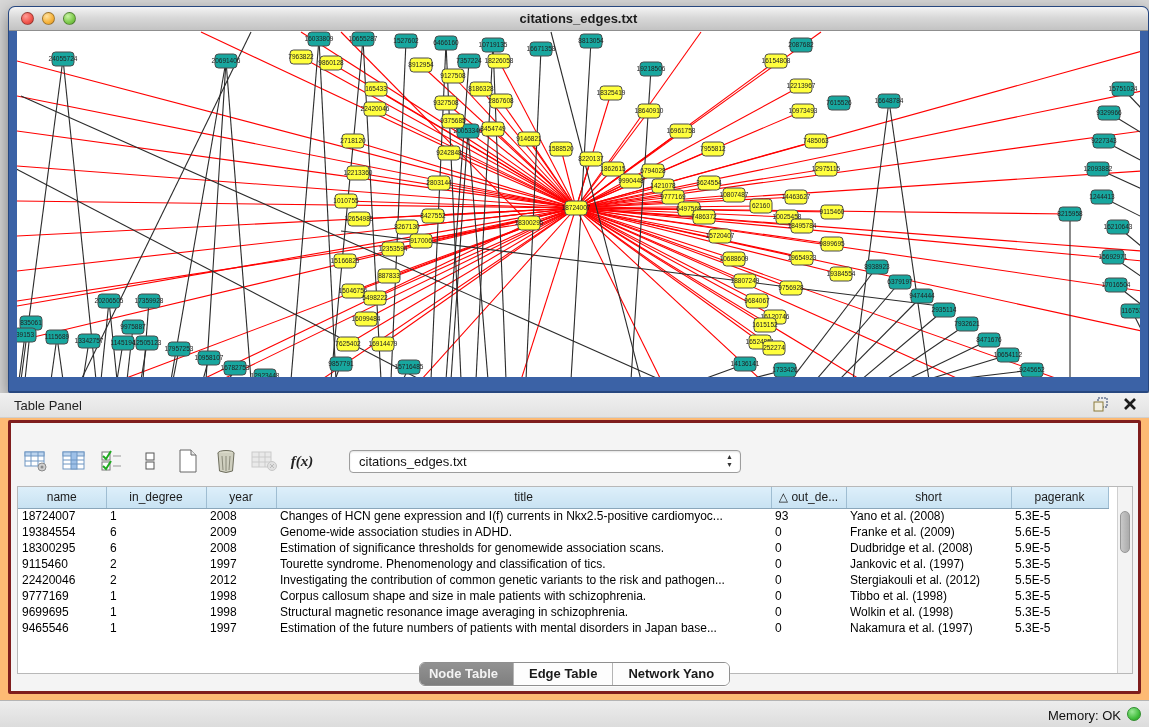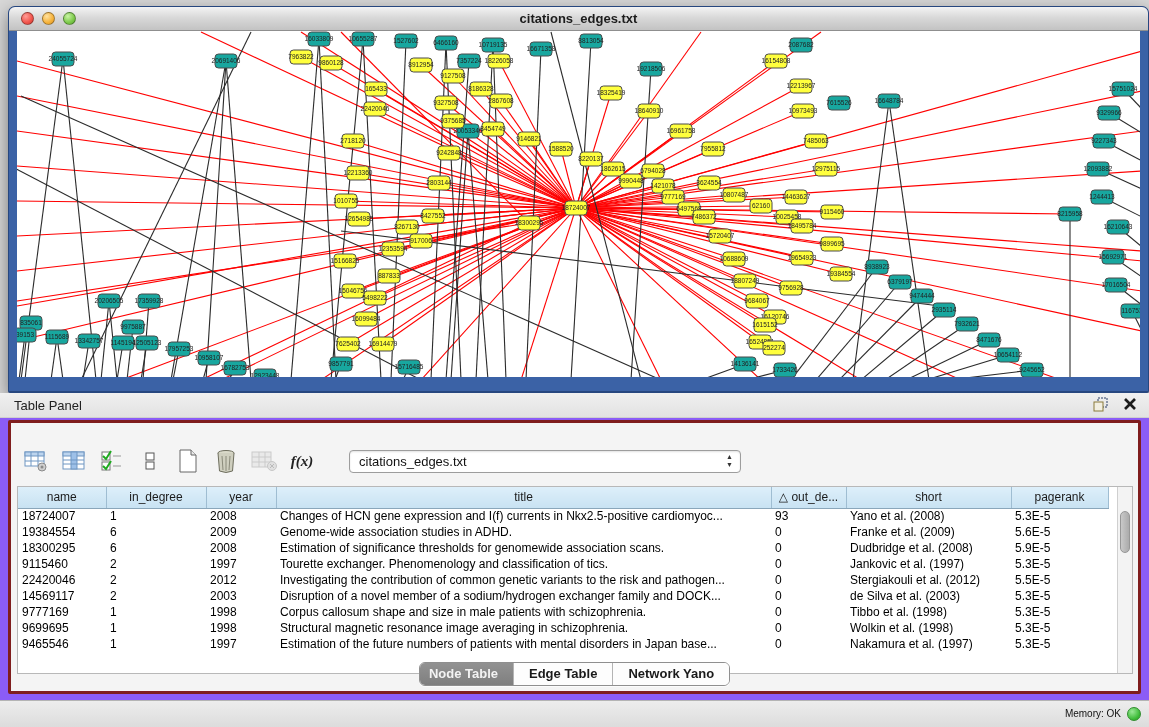--- a/index.html
+++ b/index.html
@@ -19,21 +19,21 @@
   .light { width:13px; height:13px; border-radius:50%; border:1px solid rgba(0,0,0,.35); }
   .light.red   { background:radial-gradient(circle at 35% 30%, #ff9d97, #f1544b 60%, #c93a31); }
   .light.yel   { background:radial-gradient(circle at 35% 30%, #ffe2a0, #f6b23a 60%, #d2922a); }
   .light.grn   { background:radial-gradient(circle at 35% 30%, #c9f3a4, #7cc94a 60%, #5aa531); }
   .net-canvas { position:absolute; left:8px; right:8px; top:24px; bottom:14px;
     background:#ffffff; overflow:hidden; }
   .net-canvas svg { display:block; }
 
   
   .table-panel { position:absolute; left:0; top:393px; width:1149px; height:307px;
-    background:#8b5cf6; }
+    background:#fdba74; }
   .panel-header { position:absolute; left:0; top:0; right:0; height:25px;
     background:linear-gradient(#f0f0f0,#e2e2e2); border-bottom:1px solid #cfcfcf; }
   .panel-title { position:absolute; left:14px; top:5px; font-size:13px; color:#222; }
   .panel-header-icons { position:absolute; right:12px; top:3px; display:flex; gap:14px; align-items:center; }
   .panel-body { position:absolute; left:8px; right:8px; top:27px; bottom:6px;
     background:#f4f4f4; border:3px solid #7f1d1d; border-radius:2px; }
 
   .toolbar { position:absolute; left:6px; top:20px; right:6px; height:36px;
     display:flex; align-items:center; gap:12px; padding-left:6px; }
   .tb-icon { width:26px; height:26px; display:flex; align-items:center;
@@ -67,21 +67,21 @@
   .seg { display:flex; border:1px solid #8f8f8f; border-radius:6px; overflow:hidden;
     background:#fff; box-shadow:0 1px 1px rgba(255,255,255,.8); }
   .seg-tab { padding:3px 15px 4px; font-size:13px; font-weight:bold; color:#1a1a1a;
     background:#fdfdfd; border-right:1px solid #b4b4b4; cursor:default; }
   .seg-tab:last-child { border-right:none; }
   .seg-tab.active { background:linear-gradient(#929292,#7f7f7f); color:#f3f3f3;padding-left:9px; }
 
   
   .statusbar { position:absolute; left:0; bottom:0; width:1149px; height:27px;
     background:linear-gradient(#ededed,#dcdcdc); border-top:1px solid #b4b4b4; }
-  .mem { position:absolute; right:28px; top:7px; font-size:10px; color:#111; }
+  .mem { position:absolute; right:28px; top:7px; font-size:13px; color:#111; }
   .mem-dot { position:absolute; right:8px; top:6px; width:14px; height:14px;
     border-radius:50%; border:1px solid #2f8d2c;
     background:radial-gradient(circle at 35% 30%, #9ae896, #3dbb38 65%, #2c9428); }
 </style>
 </head>
 <body>
 
 <div class="net-window">
   <div class="titlebar">
     <div class="lights">
@@ -889,42 +889,33 @@
               <td>2008</td>
               <td>Estimation of significance thresholds for genomewide association scans.</td>
               <td>0</td>
               <td>Dudbridge et al. (2008)</td>
               <td>5.9E-5</td>
             </tr>
             <tr>
               <td>9115460</td>
               <td>2</td>
               <td>1997</td>
-              <td>Tourette exchanger. Phenomenology and classification of tics.</td>
+              <td>Tourette syndrome. Phenomenology and classification of tics.</td>
               <td>0</td>
               <td>Jankovic et al. (1997)</td>
               <td>5.3E-5</td>
             </tr>
             <tr>
               <td>22420046</td>
               <td>2</td>
               <td>2012</td>
               <td>Investigating the contribution of common genetic variants to the risk and pathogen...</td>
               <td>0</td>
               <td>Stergiakouli et al. (2012)</td>
               <td>5.5E-5</td>
-            </tr>
-            <tr>
-              <td>14569117</td>
-              <td>2</td>
-              <td>2003</td>
-              <td>Disruption of a novel member of a sodium/hydrogen exchanger family and DOCK...</td>
-              <td>0</td>
-              <td>de Silva et al. (2003)</td>
-              <td>5.3E-5</td>
             </tr>
             <tr>
               <td>9777169</td>
               <td>1</td>
               <td>1998</td>
               <td>Corpus callosum shape and size in male patients with schizophrenia.</td>
               <td>0</td>
               <td>Tibbo et al. (1998)</td>
               <td>5.3E-5</td>
             </tr>

